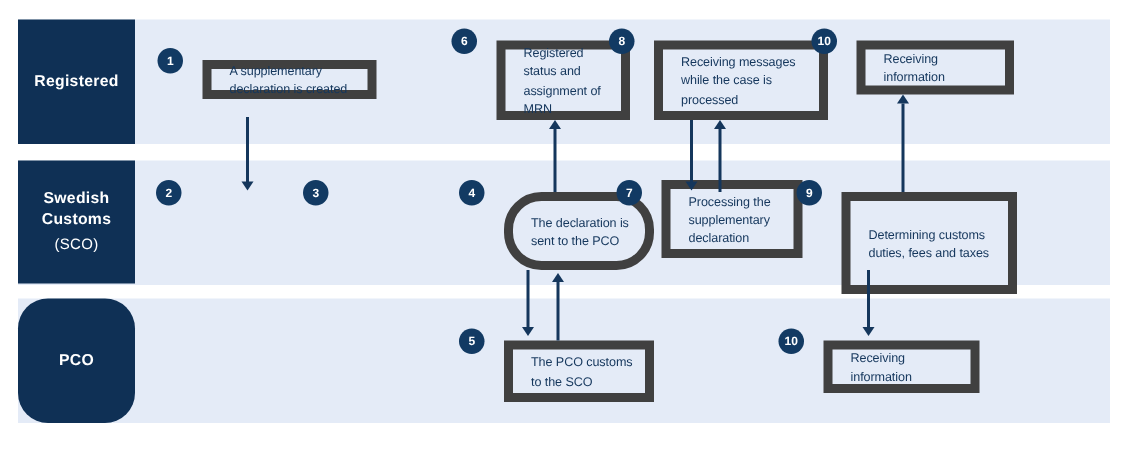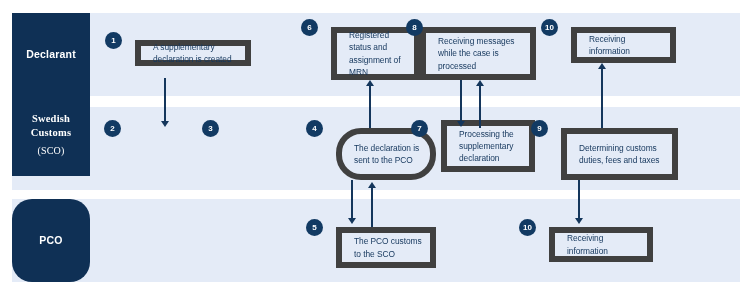--- a/index.html
+++ b/index.html
@@ -96,24 +96,24 @@
 </head>
 <body>
 
 <div id="canvas">
 
   <div class="lane-band" style="left:12px; top:13px; width:728px; height:83px;"></div>
   <div class="lane-band" style="left:12px; top:107px; width:728px; height:83px;"></div>
   <div class="lane-band" style="left:12px; top:199px; width:728px; height:83px;"></div>
 
   <div class="lane-header" style="left:12px; top:13px; width:78px; height:83px;">
-    <div>Declarant</div>
-  </div>
-
-  <div class="lane-header" style="left:12px; top:94px; width:78px; height:82px;font-family:Liberation Serif, serif;">
+    <div>Registered</div>
+  </div>
+
+  <div class="lane-header" style="left:12px; top:107px; width:78px; height:82px;">
     <div>Swedish</div>
     <div>Customs</div>
     <div class="sub">(SCO)</div>
   </div>
 
   <div class="lane-header" style="left:12px; top:199px; width:78px; height:83px;border-radius:20px;">
     <div>PCO</div>
   </div>
 
   <div class="conn v" style="left:164px; top:78px; width:2px; height:44px;"></div>
@@ -147,21 +147,21 @@
       <span>1</span>
     </div>
 
   <div class="node" style="left:311px; top:27px; width:89px; height:53px;">
     <span class="node-text">Registered status and assignment of MRN</span>
   </div>
   <div class="badge" style="left:301px; top:19px;">
       <span>6</span>
     </div>
 
-  <div class="node" style="left:400px; top:27px; width:116px; height:53px;">
+  <div class="node" style="left:416px; top:27px; width:116px; height:53px;">
     <span class="node-text">Receiving messages while the case is processed</span>
   </div>
   <div class="badge" style="left:406px; top:19px;">
       <span>8</span>
     </div>
 
   <div class="node" style="left:551px; top:27px; width:105px; height:36px;">
     <span class="node-text">Receiving information</span>
   </div>
   <div class="badge" style="left:541px; top:19px;">
@@ -183,21 +183,21 @@
       <span>4</span>
     </div>
 
   <div class="node" style="left:421px; top:120px; width:94px; height:52px;">
     <span class="node-text">Processing the supplementary declaration</span>
   </div>
   <div class="badge" style="left:411px; top:120px;">
       <span>7</span>
     </div>
 
-  <div class="node" style="left:541px; top:128px; width:117px; height:52px;">
+  <div class="node" style="left:541px; top:128px; width:117px; height:68px;">
     <span class="node-text">Determining customs duties, fees and taxes</span>
   </div>
   <div class="badge" style="left:531px; top:120px;">
       <span>9</span>
     </div>
 
   <div class="node" style="left:316px; top:227px; width:100px; height:41px;">
     <span class="node-text">The PCO customs to the SCO</span>
   </div>
   <div class="badge" style="left:306px; top:219px;">

